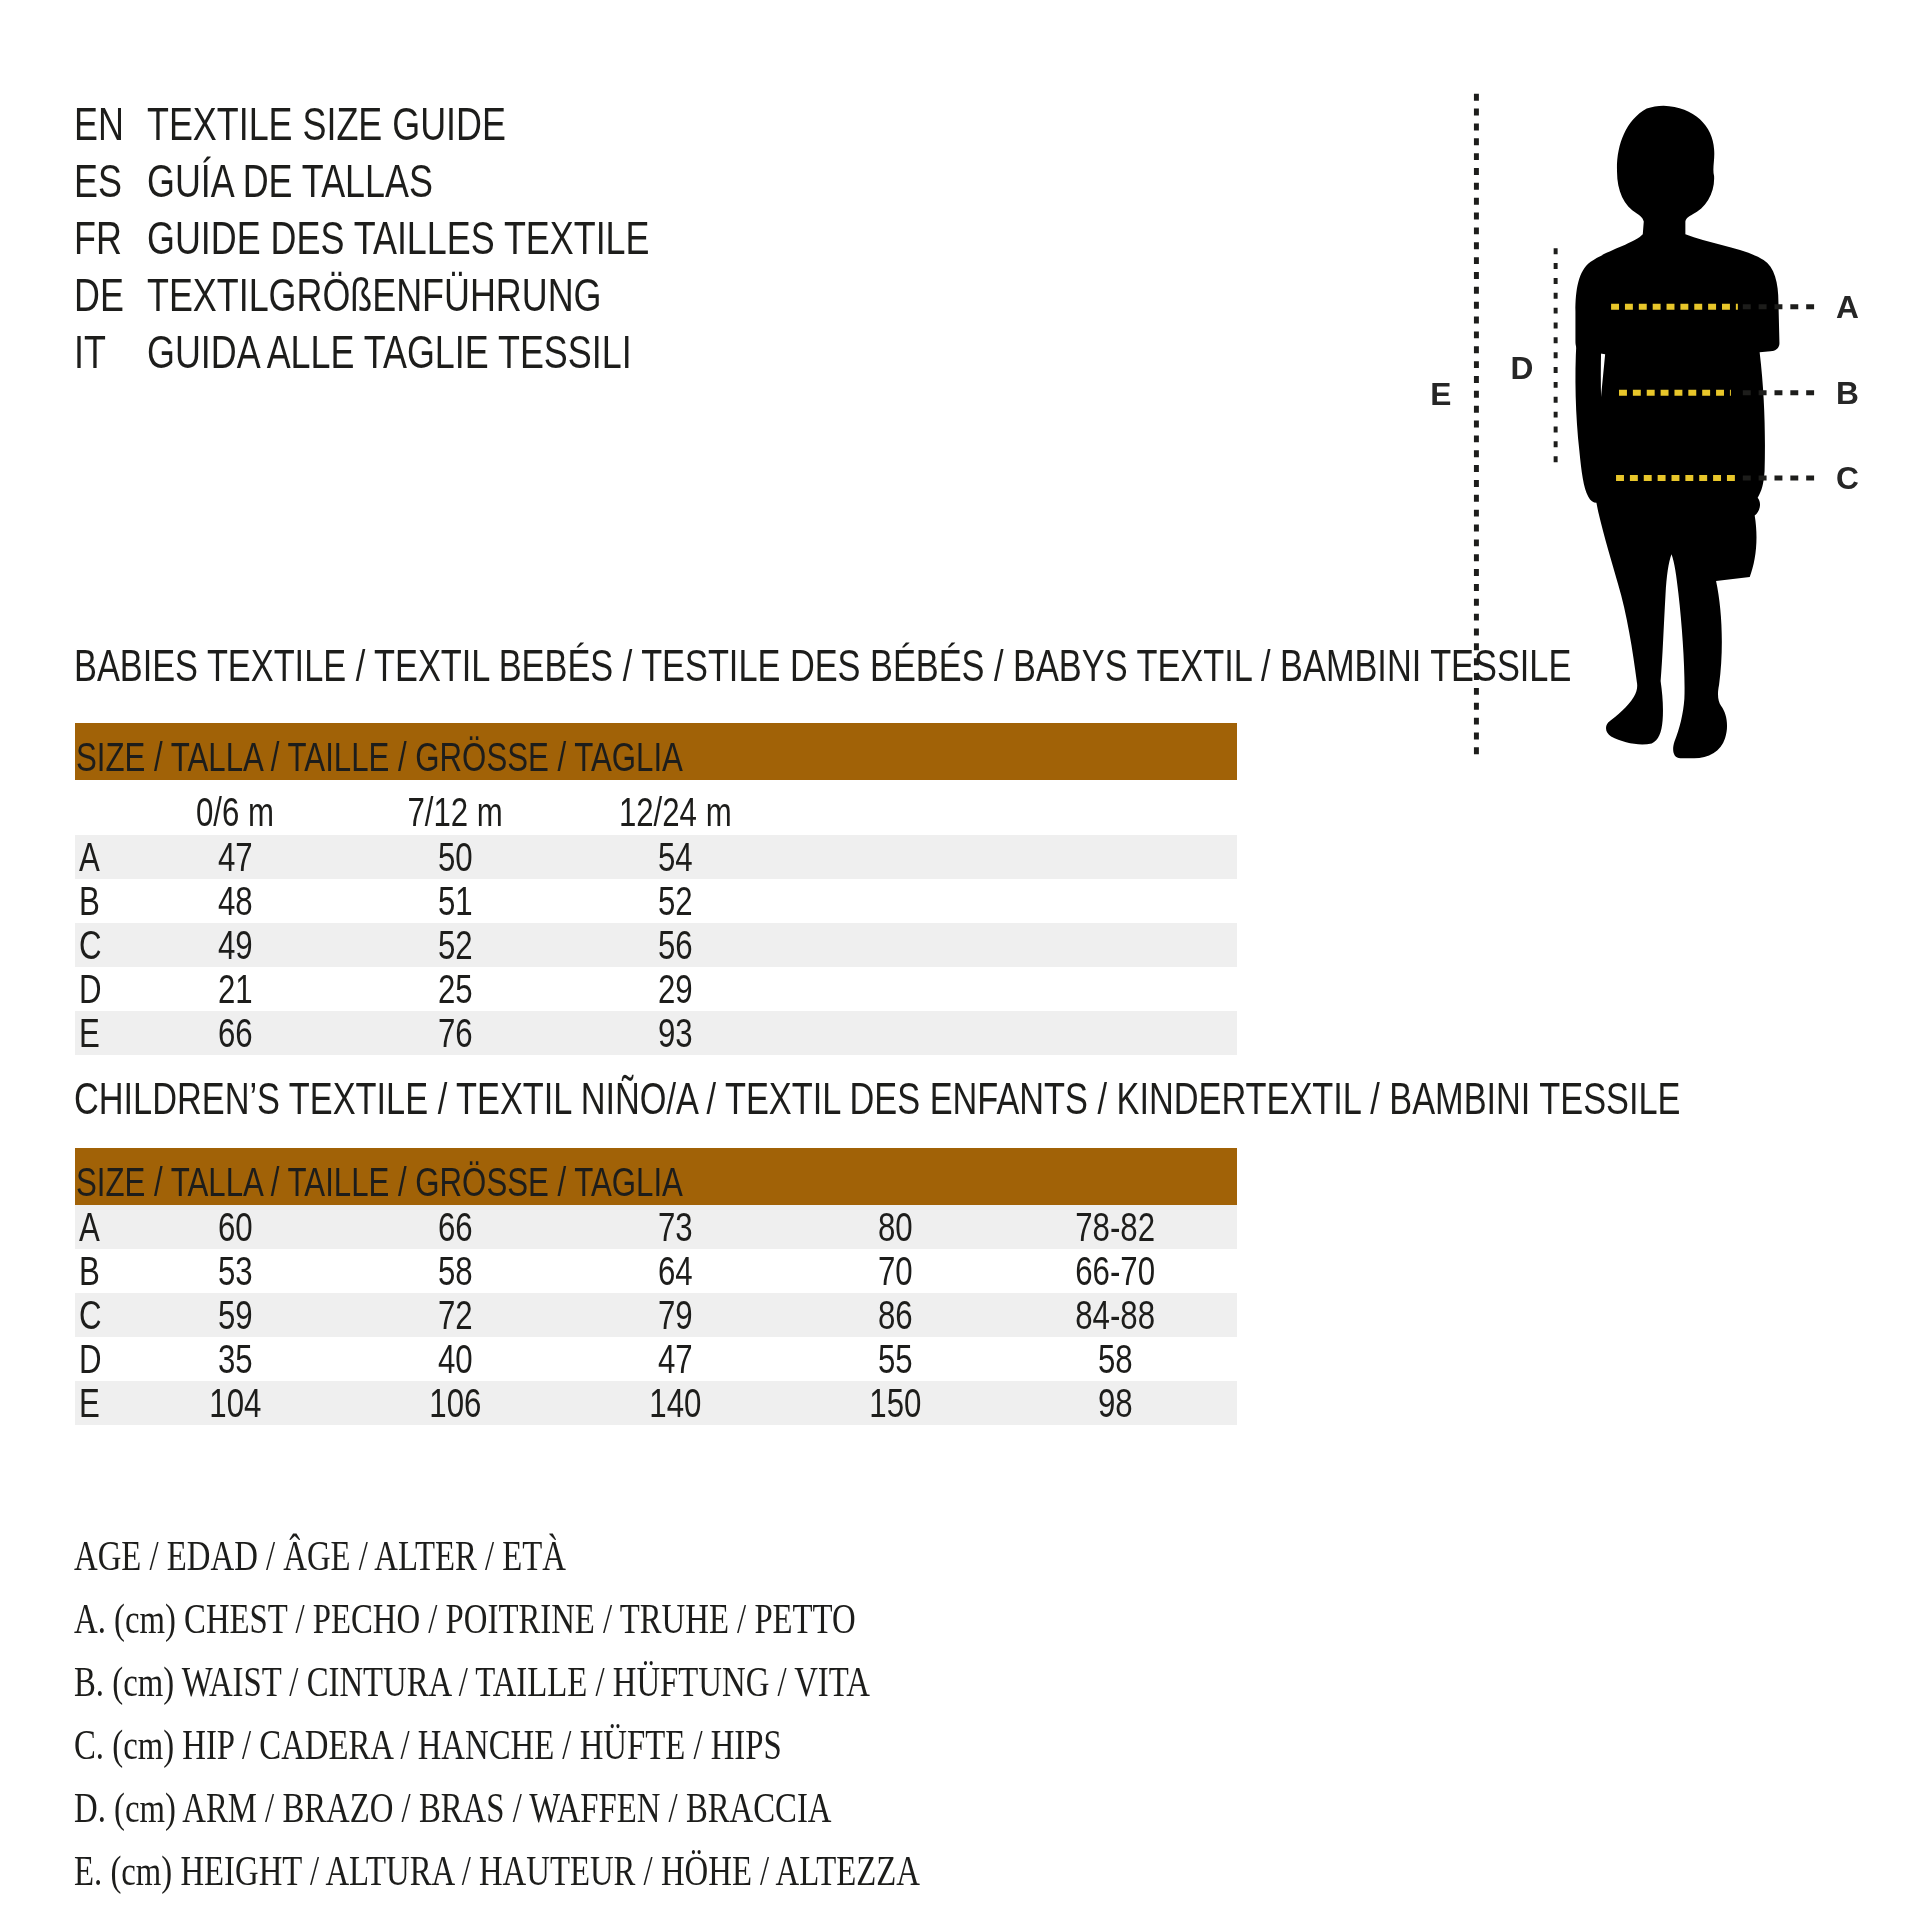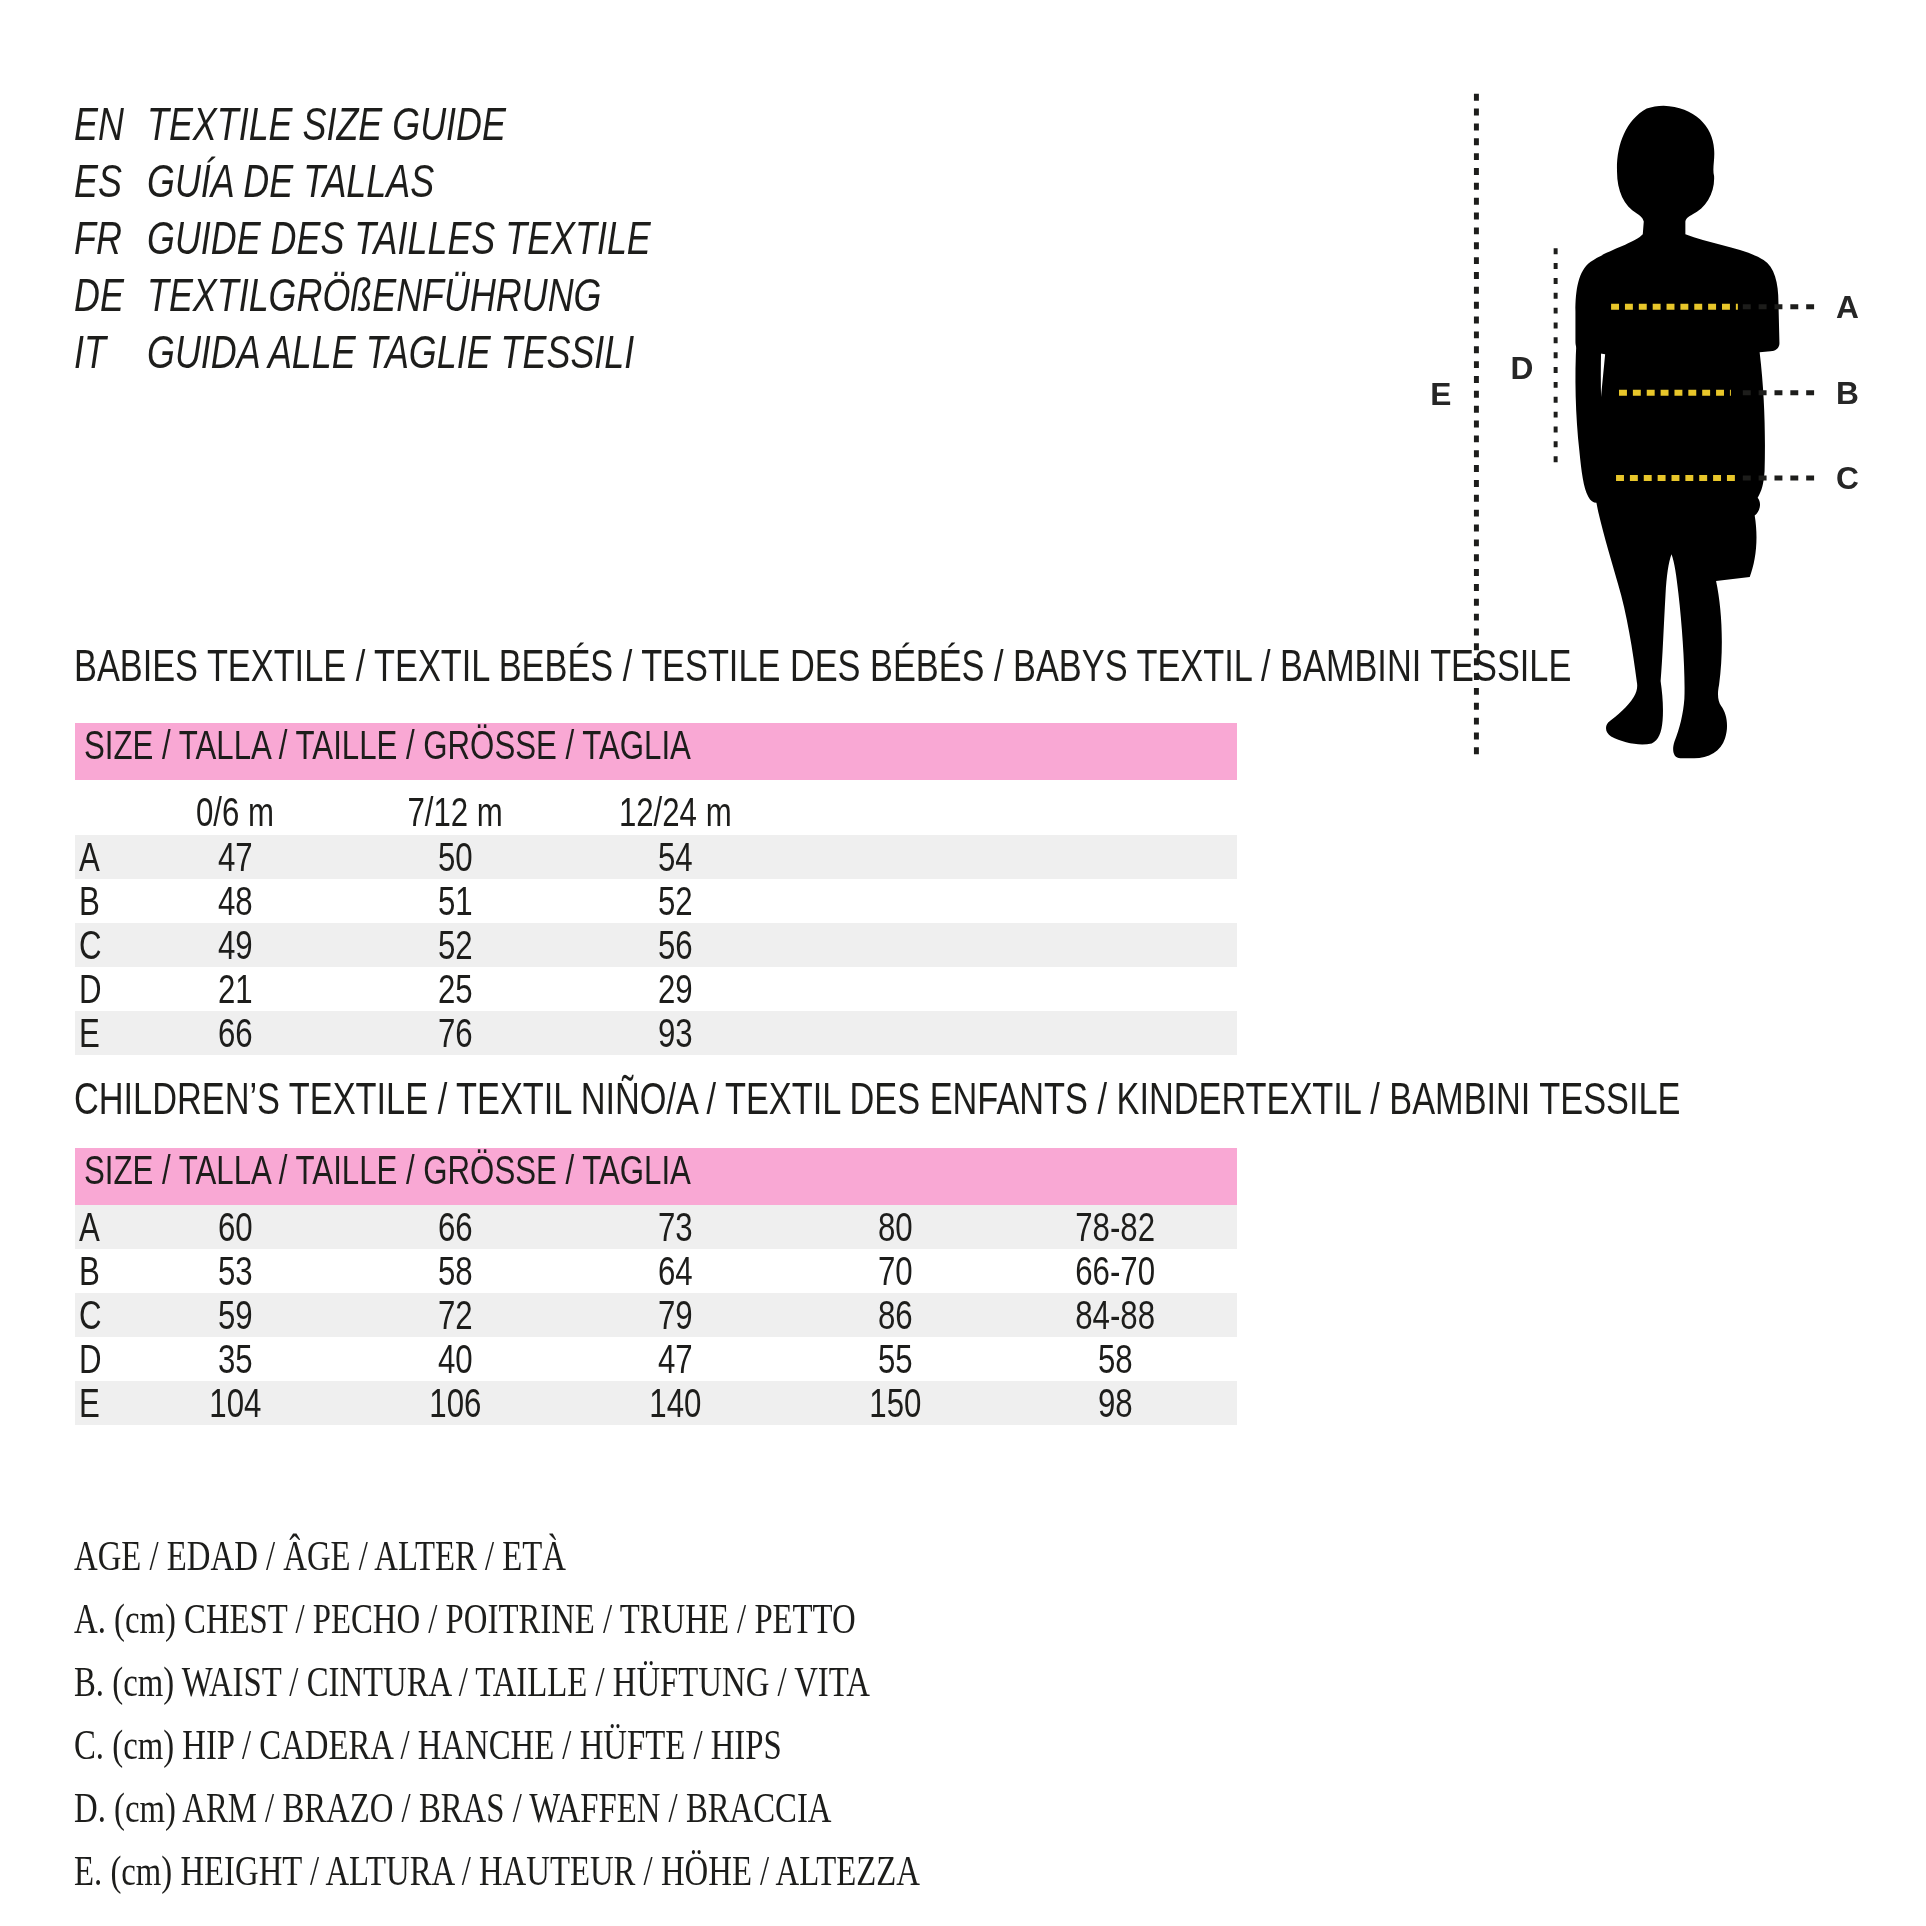--- a/index.html
+++ b/index.html
@@ -10,37 +10,37 @@
     font-family:"Liberation Sans","DejaVu Sans",sans-serif;
     color:#1d1d1b;
     overflow:hidden;
   }
   
   .cd{display:inline-block;transform:scaleX(0.78);transform-origin:0 50%;white-space:nowrap;}
   .cdc{display:inline-block;transform:scaleX(0.78);transform-origin:50% 50%;white-space:nowrap;}
 
   
   .lang-header{position:absolute;left:74px;top:95px;}
-  .lang-row{display:flex;height:57px;align-items:center;font-size:46px;font-style:italic;}
+  .lang-row{display:flex;height:57px;align-items:center;font-size:46px;}
   .lang-code{width:61px;flex:0 0 61px;}
   .lang-title{flex:0 0 auto;margin-left:12px;}
 
   
   .figure-panel{position:absolute;left:1416px;top:59px;width:511px;height:733px;}
 
   
   .section-title{position:absolute;left:74px;height:48px;line-height:48px;font-size:44px;}
   .babies-title{top:642px;}
   .children-title{top:1075px;}
 
   
   .size-table{position:absolute;left:75px;width:1162px;}
   .babies-table{top:723px;}
   .children-table{top:1148px;}
-  .band{height:57px;background:#f9a8d4;display:flex;align-items:flex-start;padding-left:9px;box-sizing:border-box;font-size:40px;}
+  .band{height:57px;background:#a16207;display:flex;align-items:flex-end;padding-left:1px;box-sizing:border-box;font-size:40px;}
   .colrow{height:55px;display:flex;align-items:flex-end;font-size:40px;}
   .trow{height:44px;display:flex;align-items:center;font-size:40px;}
   .stripe{background:#efefef;}
   .rlabel{flex:0 0 50px;width:50px;padding-left:4px;box-sizing:border-box;}
   .cell{flex:0 0 220px;width:220px;text-align:center;}
 
   
   .legend{position:absolute;left:74px;top:1525px;font-family:Liberation Serif, serif;}
   .legend-line{height:63px;line-height:63px;font-size:42px;}
 </style>

